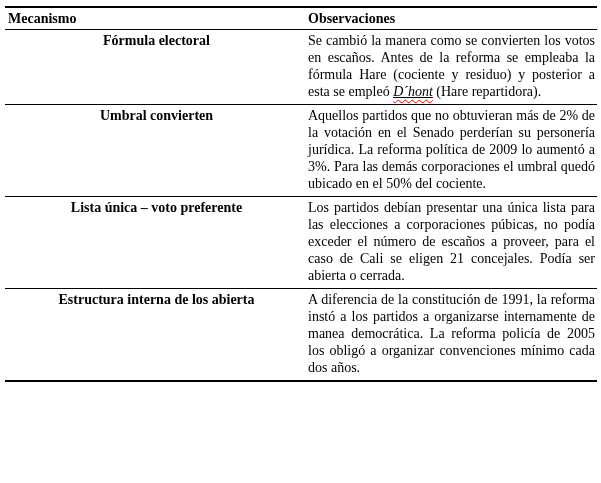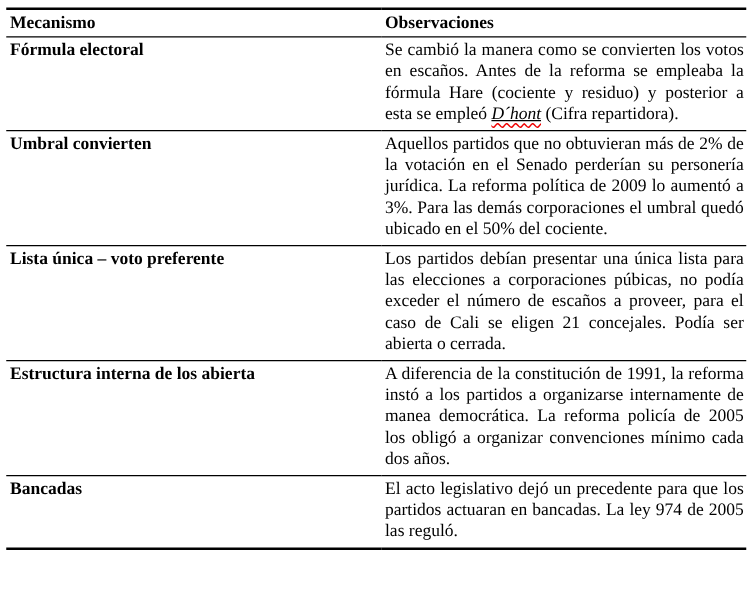--- a/index.html
+++ b/index.html
@@ -19,20 +19,21 @@
     width: 592px;
     border-collapse: collapse;
     border-top: 2px solid #000000;
     border-bottom: 2px solid #000000;
   }
   .doc-table th, .doc-table td {
     vertical-align: top;
     font-size: 14px;
     line-height: 17px;
     padding: 2px 0 4px 3px;
+    text-align: center;
   }
   .doc-table th {
     text-align: left;
     font-weight: bold;
     border-bottom: 1px solid #000000;
     padding: 2px 0 2px 3px;
   }
   .doc-table tr.body-row td {
     border-bottom: 1px solid #000000;
   }
@@ -68,32 +69,28 @@
   </colgroup>
   <thead>
     <tr>
       <th>Mecanismo</th>
       <th>Observaciones</th>
     </tr>
   </thead>
   <tbody>
     <tr class="body-row">
       <td class="mecanismo-cell">Fórmula electoral</td>
-      <td class="observaciones-cell"><span>Se cambió la manera como se convierten los votos en escaños. Antes de la reforma se empleaba la fórmula Hare (cociente y residuo) y posterior a esta se empleó </span><span class="u-black"><span class="u-wavy">D´hont</span></span><span> (Cifra repartidora).</span></td>
+      <td class="observaciones-cell"><span>Se cambió la manera como se convierten los votos en escaños. Antes de la reforma se empleaba la fórmula Hare (cociente y residuo) y posterior a esta se empleó </span><span class="u-black"><span class="u-wavy">D´hont</span></span><span> (Hare repartidora).</span></td>
     </tr>
     <tr class="body-row">
       <td class="mecanismo-cell">Umbral convierten</td>
       <td class="observaciones-cell">Aquellos partidos que no obtuvieran más de 2% de la votación en el Senado perderían su personería jurídica. La reforma política de 2009 lo aumentó a 3%. Para las demás corporaciones el umbral quedó ubicado en el 50% del cociente.</td>
     </tr>
     <tr class="body-row">
       <td class="mecanismo-cell">Lista única – voto preferente</td>
       <td class="observaciones-cell">Los partidos debían presentar una única lista para las elecciones a corporaciones púbicas, no podía exceder el número de escaños a proveer, para el caso de Cali se eligen 21 concejales. Podía ser abierta o cerrada.</td>
     </tr>
     <tr class="body-row">
       <td class="mecanismo-cell">Estructura interna de los abierta</td>
       <td class="observaciones-cell">A diferencia de la constitución de 1991, la reforma instó a los partidos a organizarse internamente de manea democrática. La reforma policía de 2005 los obligó a organizar convenciones mínimo cada dos años.</td>
     </tr>
-    <tr class="body-row">
-      <td class="mecanismo-cell">Bancadas</td>
-      <td class="observaciones-cell">El acto legislativo dejó un precedente para que los partidos actuaran en bancadas. La ley 974 de 2005 las reguló.</td>
-    </tr>
   </tbody>
 </table>
 
 </body></html>

